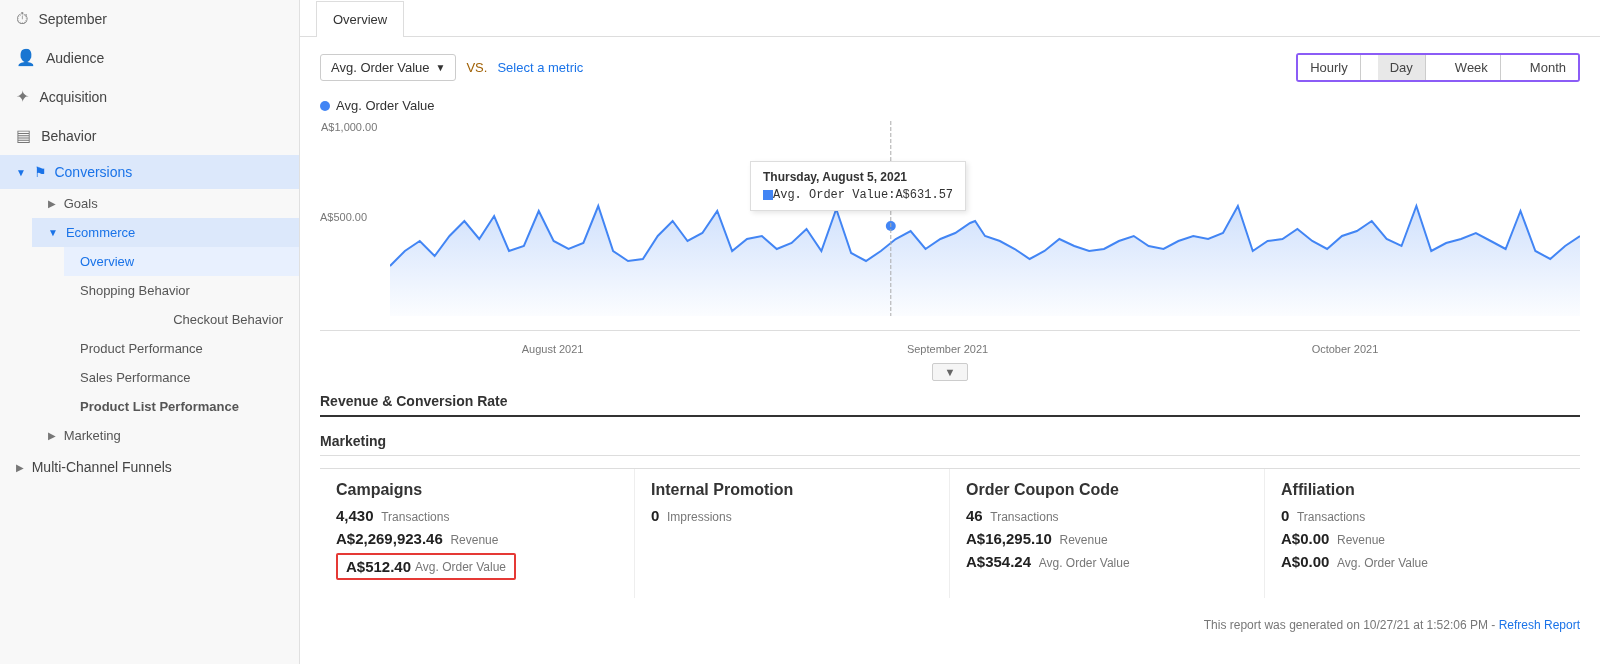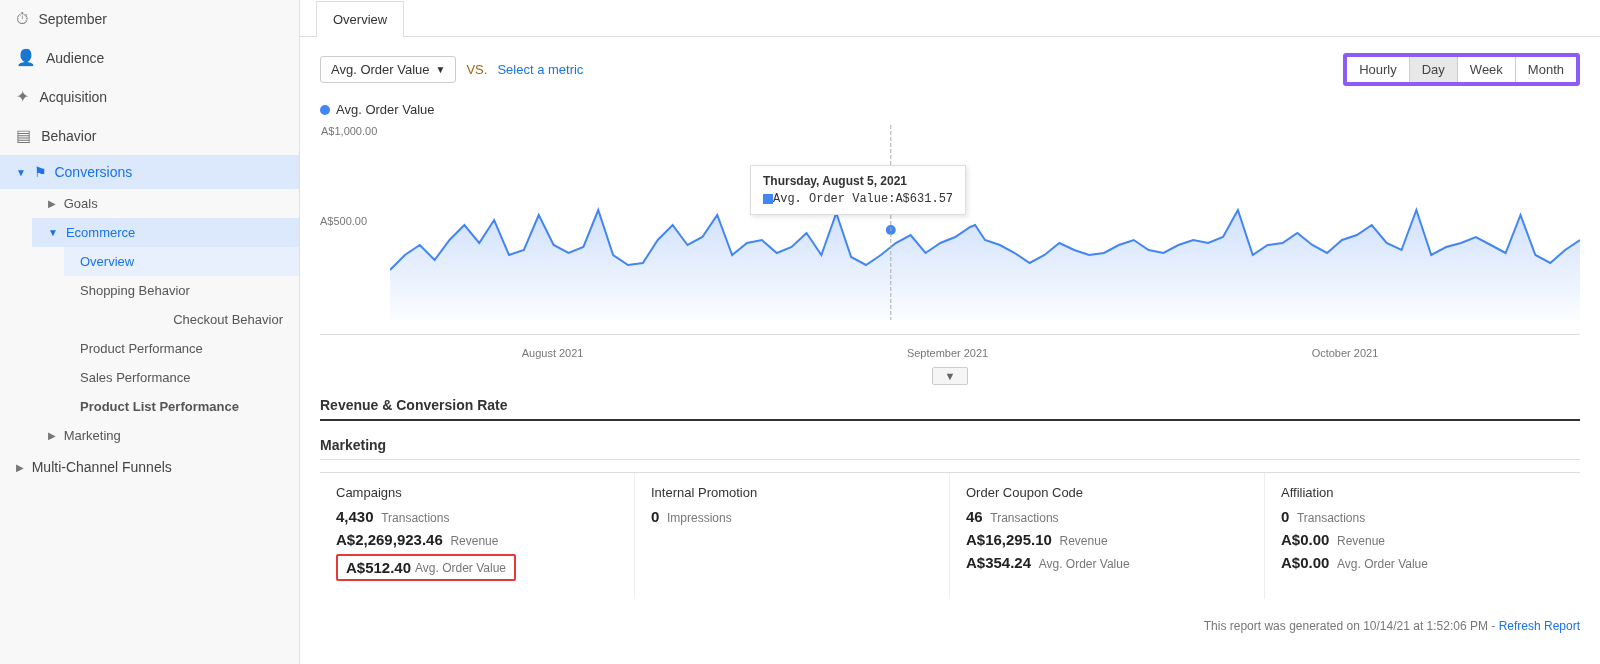--- a/index.html
+++ b/index.html
@@ -109,23 +109,24 @@
       cursor: pointer;
       gap: 6px;
       font-size: 13px;
       background: #fff;
     }
     .vs-text { color: #a16207; font-size: 13px; }
     .select-metric { color: #1a73e8; cursor: pointer; font-size: 13px; }
 
     .time-buttons {
       display: flex;
-      border: 4px solid #8b5cf6;
+      border: 2px solid #8b5cf6;
       border-radius: 3px;
       overflow: hidden;
+      gap: 17px;
     }
     .time-btn {
       padding: 5px 12px;
       cursor: pointer;
       background: #fff;
       border: none;
       border-right: 1px solid #ccc;
       font-size: 13px;
       color: #444;
     }
@@ -228,22 +229,22 @@
       grid-template-columns: 1fr 1fr 1fr 1fr;
       gap: 0;
       border-top: 1px solid #ddd;
     }
     .marketing-col {
       padding: 12px 16px;
       border-right: 1px solid #eee;
     }
     .marketing-col:last-child { border-right: none; }
     .marketing-col-title {
-      font-size: 13px;
-      font-weight: normal;
+      font-size: 16px;
+      font-weight: bold;
       margin-bottom: 8px;
     }
     .marketing-metric-row {
       margin-bottom: 6px;
     }
     .metric-value {
       font-size: 15px;
       font-weight: bold;
       color: #222;
     }
@@ -484,18 +485,18 @@
         </div>
         <div class="marketing-metric-row">
           <span class="metric-value">A$0.00</span>
           <span class="metric-label">Avg. Order Value</span>
         </div>
       </div>
 
     </div>
 
     <div class="report-footer">
-      <span>This report was generated on 10/14/21 at 1:52:06 PM -</span>
+      <span>This report was generated on 10/27/21 at 1:52:06 PM -</span>
       <span class="refresh-link">Refresh Report</span>
     </div>
 
   </div>
 </div>
 
 </body></html>

